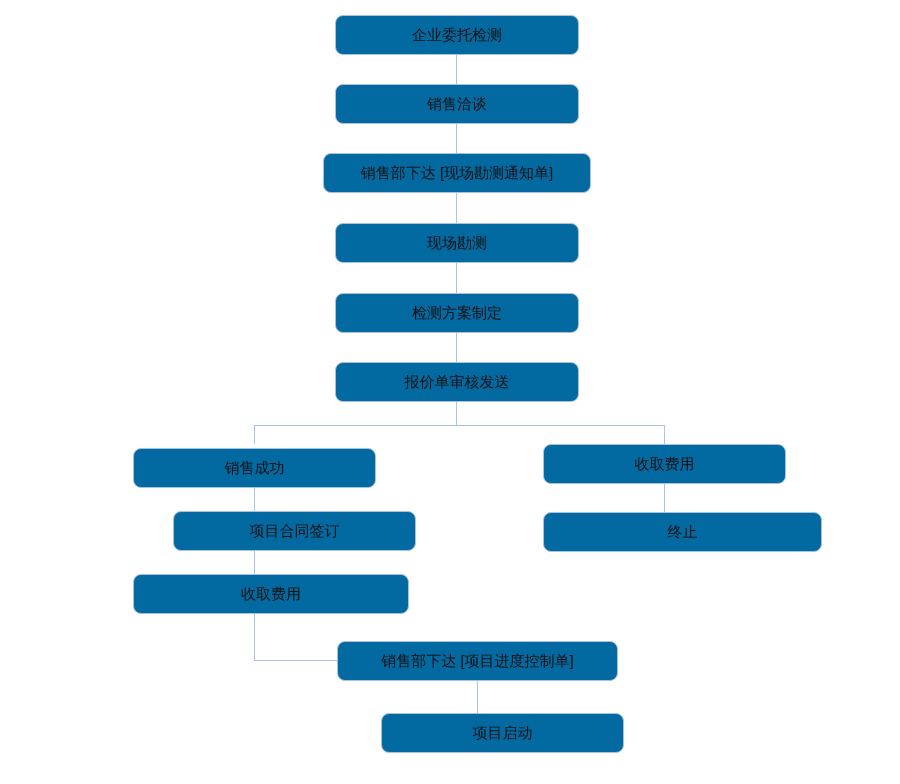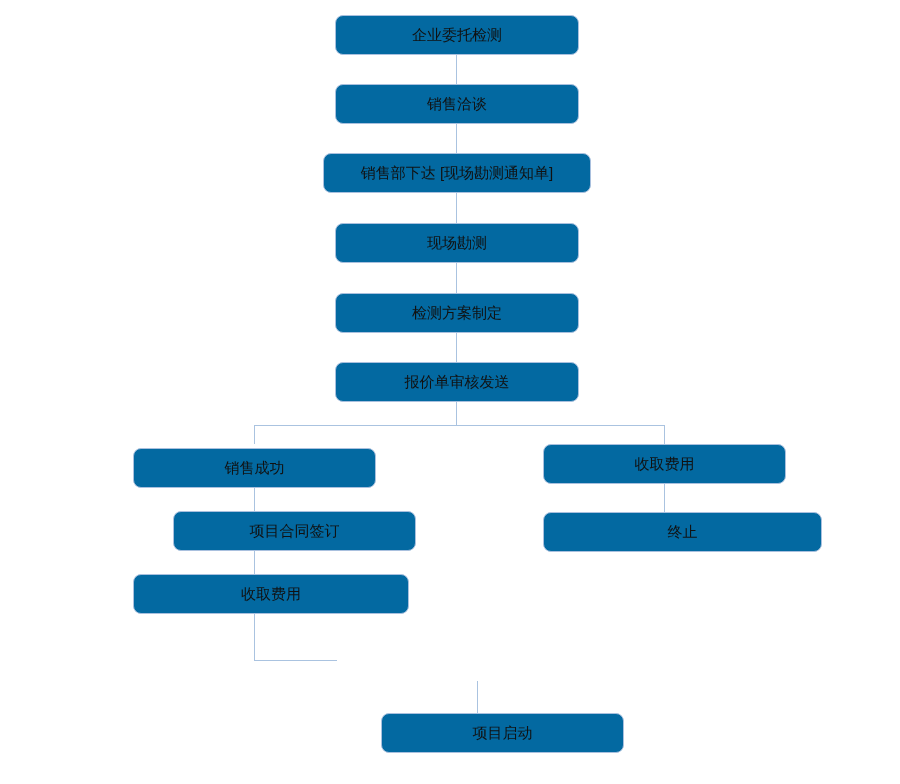--- a/index.html
+++ b/index.html
@@ -92,15 +92,16 @@
   <div class="node n3">销售部下达 [现场勘测通知单]</div>
   <div class="node n2">销售洽谈</div>
   <div class="node n4">现场勘测</div>
   <div class="node n5">检测方案制定</div>
   <div class="node n6">报价单审核发送</div>
   <div class="node n7">销售成功</div>
   <div class="node n8">收取费用</div>
   <div class="node n9">项目合同签订</div>
   <div class="node n10">终止</div>
   <div class="node n11">收取费用</div>
+  <div class="node n12">销售部下达 [项目进度控制单]</div>
   <div class="node n13">项目启动</div>
 
 </div>
 
 </body></html>

